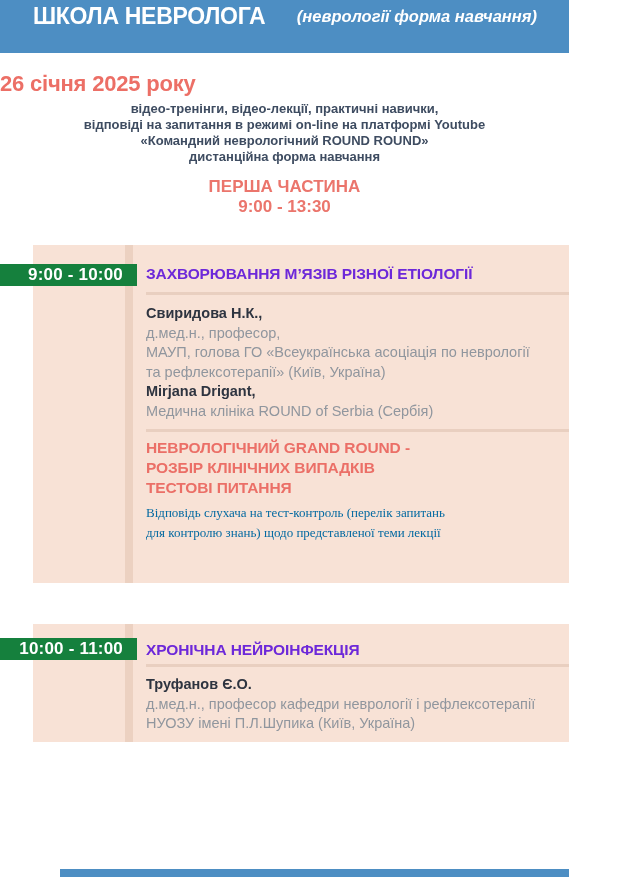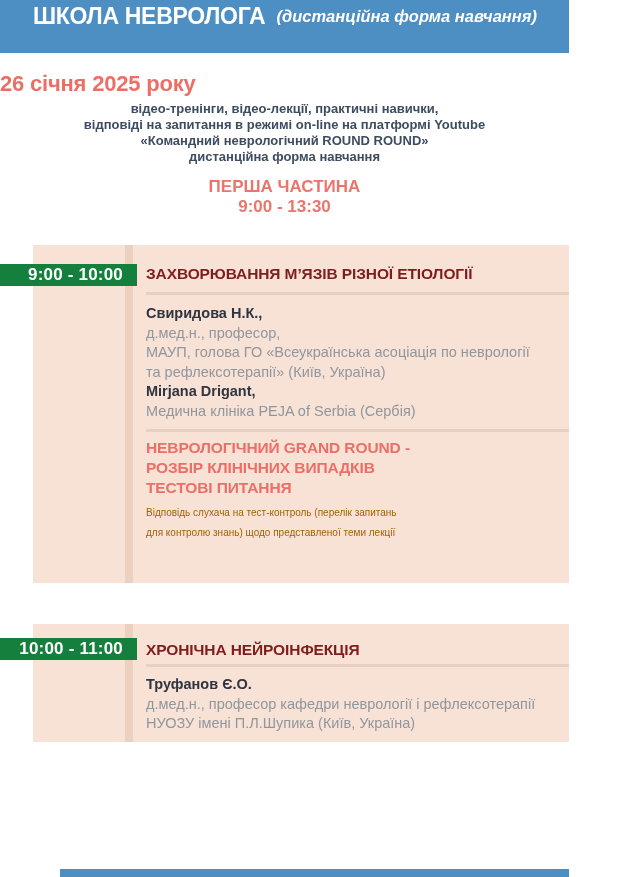--- a/index.html
+++ b/index.html
@@ -52,55 +52,55 @@
     position:absolute;left:-33px;width:137px;height:22px;
     background:#15803d;color:#ffffff;
     display:flex;align-items:center;justify-content:flex-end;
     padding-right:14px;box-sizing:border-box;
     font-size:17px;font-weight:600;letter-spacing:0.2px;
   }
   .s1 .badge{top:19px;}
   .s2 .badge{top:14px;}
   .session-title{
     margin:17px 18px 0 113px;position:relative;
-    color:#7f1d1d;font-size:15.5px;font-weight:bold;line-height:24px;letter-spacing:-0.1px;
+    color:#6d28d9;font-size:15.5px;font-weight:bold;line-height:24px;letter-spacing:-0.1px;
   }
   .s2 .session-title{margin-top:14px;line-height:23px;}
   .rule{
     height:3px;background:#e9cfc0;margin:6px 18px 0 113px;position:relative;
   }
   .content{
     margin:0 20px 0 113px;padding-top:9px;position:relative;
     color:#90969e;font-size:14.5px;line-height:19.5px;
   }
   .name{color:#2e3440;font-weight:bold;}
   .rule2{height:3px;background:#e9cfc0;margin:8px 18px 0 113px;position:relative;}
   .practice{
     margin:6px 20px 0 113px;position:relative;
     color:#eb6f67;font-weight:bold;
   }
   .practice-label{font-size:14.5px;line-height:19.5px;}
   .practice-line{font-size:15.5px;line-height:20px;letter-spacing:-0.1px;}
   .note{
     margin:5px 20px 0 113px;position:relative;
-    color:#a16207;font-size:10px;line-height:20px;
+    color:#0369a1;font-size:13px;line-height:20px;font-family:Liberation Serif, serif;
   }
   
   .footer-bar{
     position:absolute;left:60px;right:0;top:869px;height:8px;background:#4d8ec3;
   }
 </style>
 </head>
 <body>
 
 <div class="page">
 
   <div class="header">
     <span class="header-title">ШКОЛА НЕВРОЛОГА</span>
-    <span class="header-subtitle">(дистанційна форма навчання)</span>
+    <span class="header-subtitle">(неврології форма навчання)</span>
   </div>
 
   <div class="date-heading">26 січня 2025 року</div>
 
   <div class="description">
     <div>відео-тренінги, відео-лекції, практичні навички,</div>
     <div>відповіді на запитання в режимі on-line на платформі Youtube</div>
     <div>«Командний неврологічний ROUND ROUND»</div>
     <div>дистанційна форма навчання</div>
   </div>
@@ -113,21 +113,21 @@
   <div class="session s1">
     <div class="badge">9:00 - 10:00</div>
     <div class="session-title">ЗАХВОРЮВАННЯ М’ЯЗІВ РІЗНОЇ ЕТІОЛОГІЇ</div>
     <div class="rule"></div>
     <div class="content">
       <div class="name">Свиридова Н.К.,</div>
       <div>д.мед.н., професор,</div>
       <div>МАУП, голова ГО «Всеукраїнська асоціація по неврології</div>
       <div>та рефлексотерапії» (Київ, Україна)</div>
       <div class="name">Mirjana Drigant,</div>
-      <div>Медична клініка PEJA of Serbia (Сербія)</div>
+      <div>Медична клініка ROUND of Serbia (Сербія)</div>
     </div>
     <div class="rule2"></div>
     <div class="practice">
       <div class="practice-line">НЕВРОЛОГІЧНИЙ GRAND ROUND -</div>
       <div class="practice-line">РОЗБІР КЛІНІЧНИХ ВИПАДКІВ</div>
       <div class="practice-line">ТЕСТОВІ ПИТАННЯ</div>
     </div>
     <div class="note">
       <div>Відповідь слухача на тест-контроль (перелік запитань</div>
       <div>для контролю знань) щодо представленої теми лекції</div>

